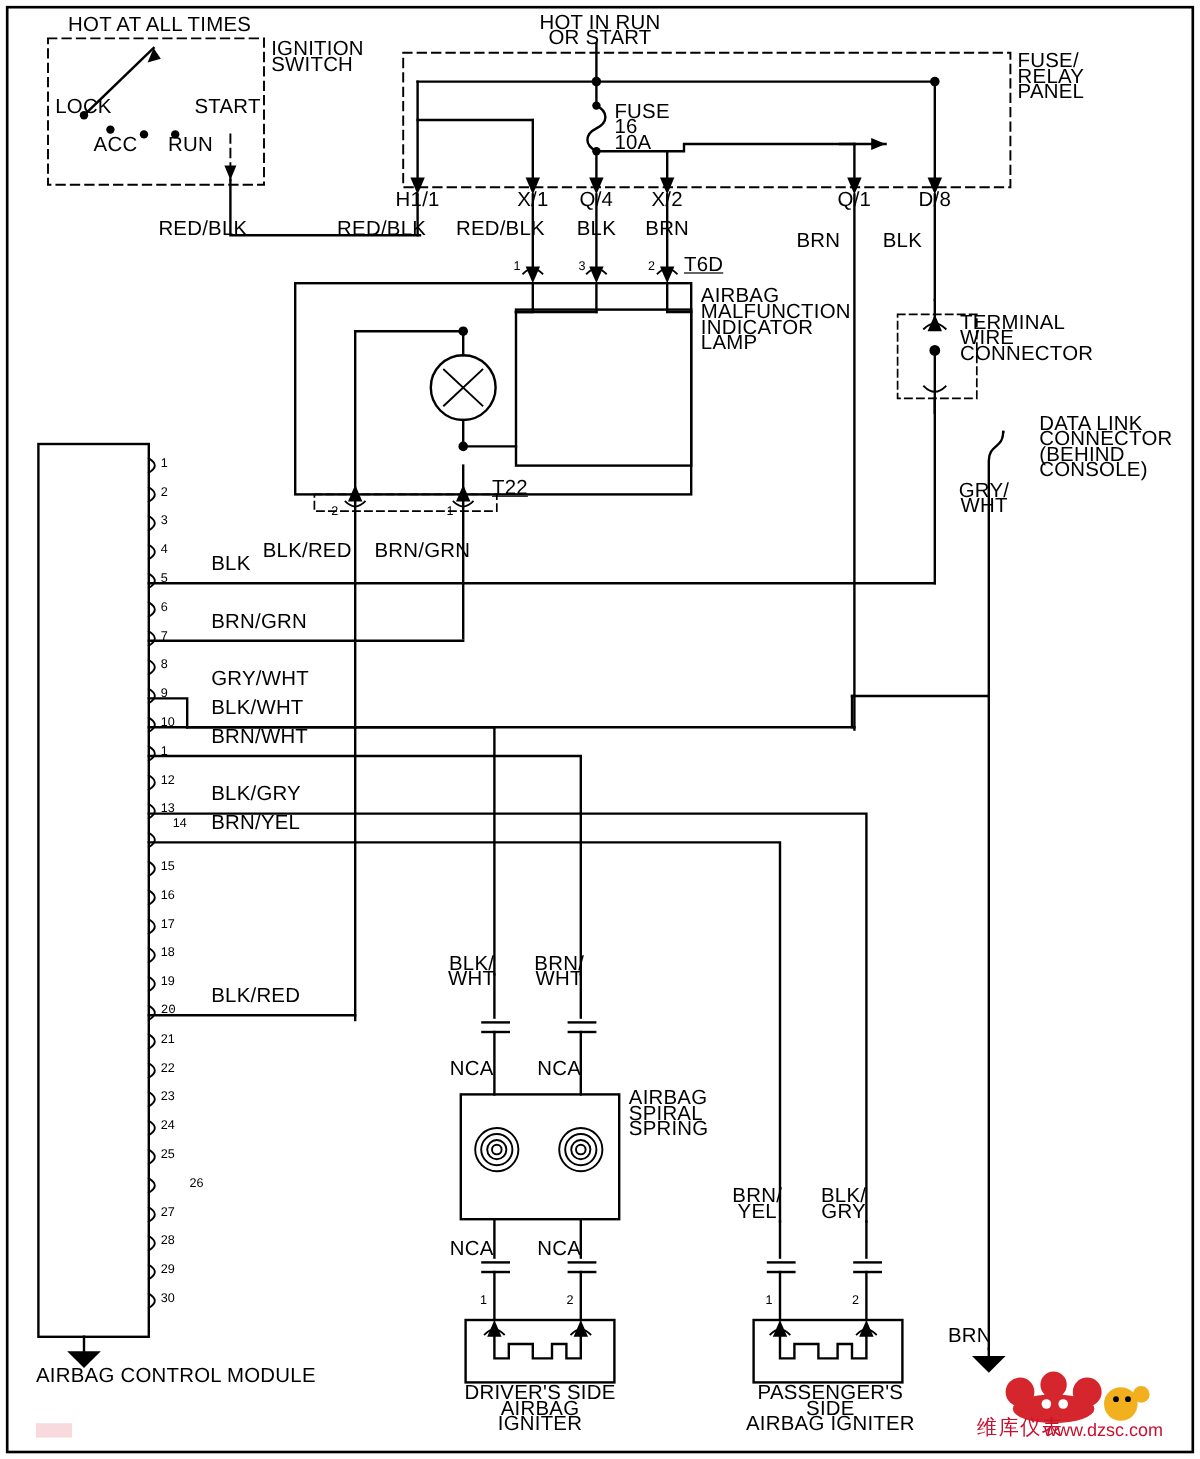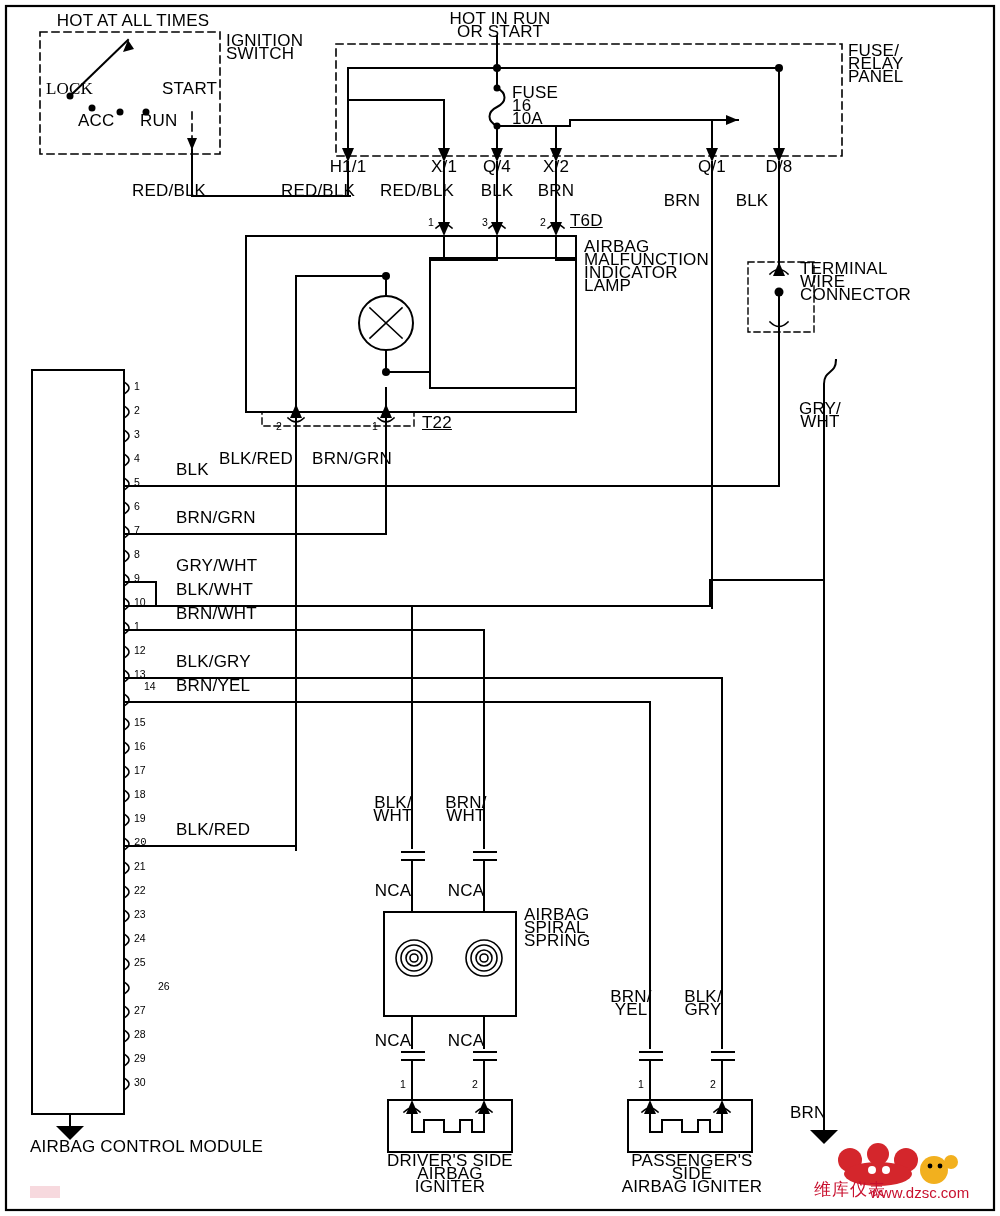--- a/index.html
+++ b/index.html
@@ -308,21 +308,21 @@
       <path d="M824,580 L824,1124"></path>
       <path d="M824,1124 L824,1130"></path>
       <polygon points="810,1130 838,1130 824,1144" fill="#000" stroke="none"></polygon>
 
     </g>
   </svg>
 
   <div class="lbl c" style="left:44px; top:14px; width:178px;">HOT AT ALL TIMES</div>
   <div class="lbl" style="left:226px; top:34px; width:90px; white-space:pre-line;">IGNITION
 SWITCH</div>
-  <div class="lbl" style="left:46px; top:82px;font-family:Liberation Serif, serif;">LOCK</div>
+  <div class="lbl" style="left:46px; top:82px;">LOCK</div>
   <div class="lbl" style="left:78px; top:114px;">ACC</div>
   <div class="lbl" style="left:140px; top:114px;">RUN</div>
   <div class="lbl" style="left:162px; top:82px;">START</div>
 
   <div class="lbl c" style="left:420px; top:12px; width:160px; white-space:pre-line;">HOT IN RUN
 OR START</div>
   <div class="lbl" style="left:848px; top:44px; width:70px; white-space:pre-line;">FUSE/
 RELAY
 PANEL</div>
   <div class="lbl" style="left:512px; top:86px; width:60px; white-space:pre-line;">FUSE
@@ -349,26 +349,30 @@
   <div class="pinnum" style="left:540px; top:216px;">2</div>
   <div class="lbl u" style="left:570px; top:214px;">T6D</div>
 
   <div class="lbl" style="left:584px; top:240px; width:110px; white-space:pre-line;">AIRBAG
 MALFUNCTION
 INDICATOR
 LAMP</div>
 
   <div class="lbl" style="left:800px; top:262px; width:130px; white-space:pre-line;">TERMINAL
 WIRE CONNECTOR</div>
+  <div class="lbl" style="left:866px; top:346px; width:120px; white-space:pre-line;">DATA LINK
+CONNECTOR
+(BEHIND
+CONSOLE)</div>
   <div class="lbl c" style="left:790px; top:402px; width:60px; white-space:pre-line;">GRY/
 WHT</div>
 
   <div class="pinnum" style="left:276px; top:420px;">2</div>
   <div class="pinnum" style="left:372px; top:420px;">1</div>
-  <div class="lbl u" style="left:410px; top:416px;margin-left:12px;">T22</div>
+  <div class="lbl u" style="left:410px; top:400px;">T22</div>
   <div class="lbl c" style="left:216px; top:452px; width:80px;">BLK/RED</div>
   <div class="lbl c" style="left:310px; top:452px; width:84px;">BRN/GRN</div>
 
   <div id="module-pins">
       <div class="pinnum" style="left: 134px; top: 380px;">1</div>
       <div class="pinnum" style="left: 134px; top: 404px;">2</div>
       <div class="pinnum" style="left: 134px; top: 428px;">3</div>
       <div class="pinnum" style="left: 134px; top: 452px;">4</div>
       <div class="pinnum" style="left: 134px; top: 476px;">5</div>
       <div class="lbl" style="left: 176px; top: 463px;">BLK</div>

